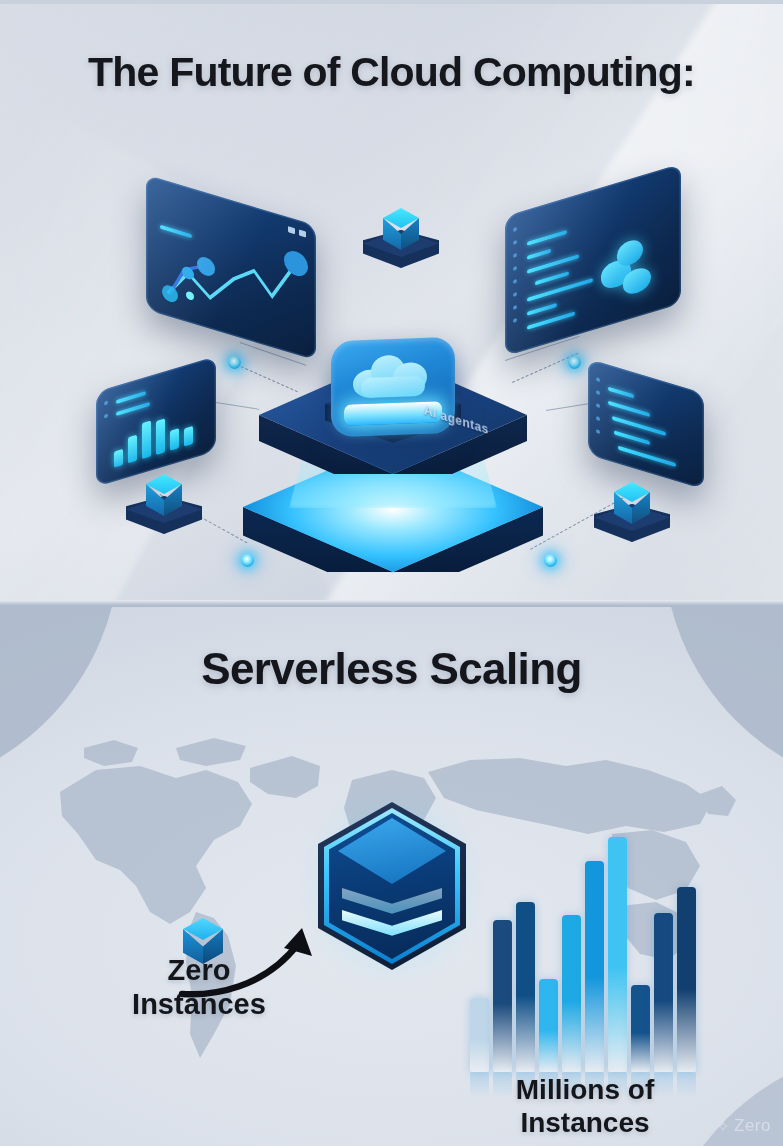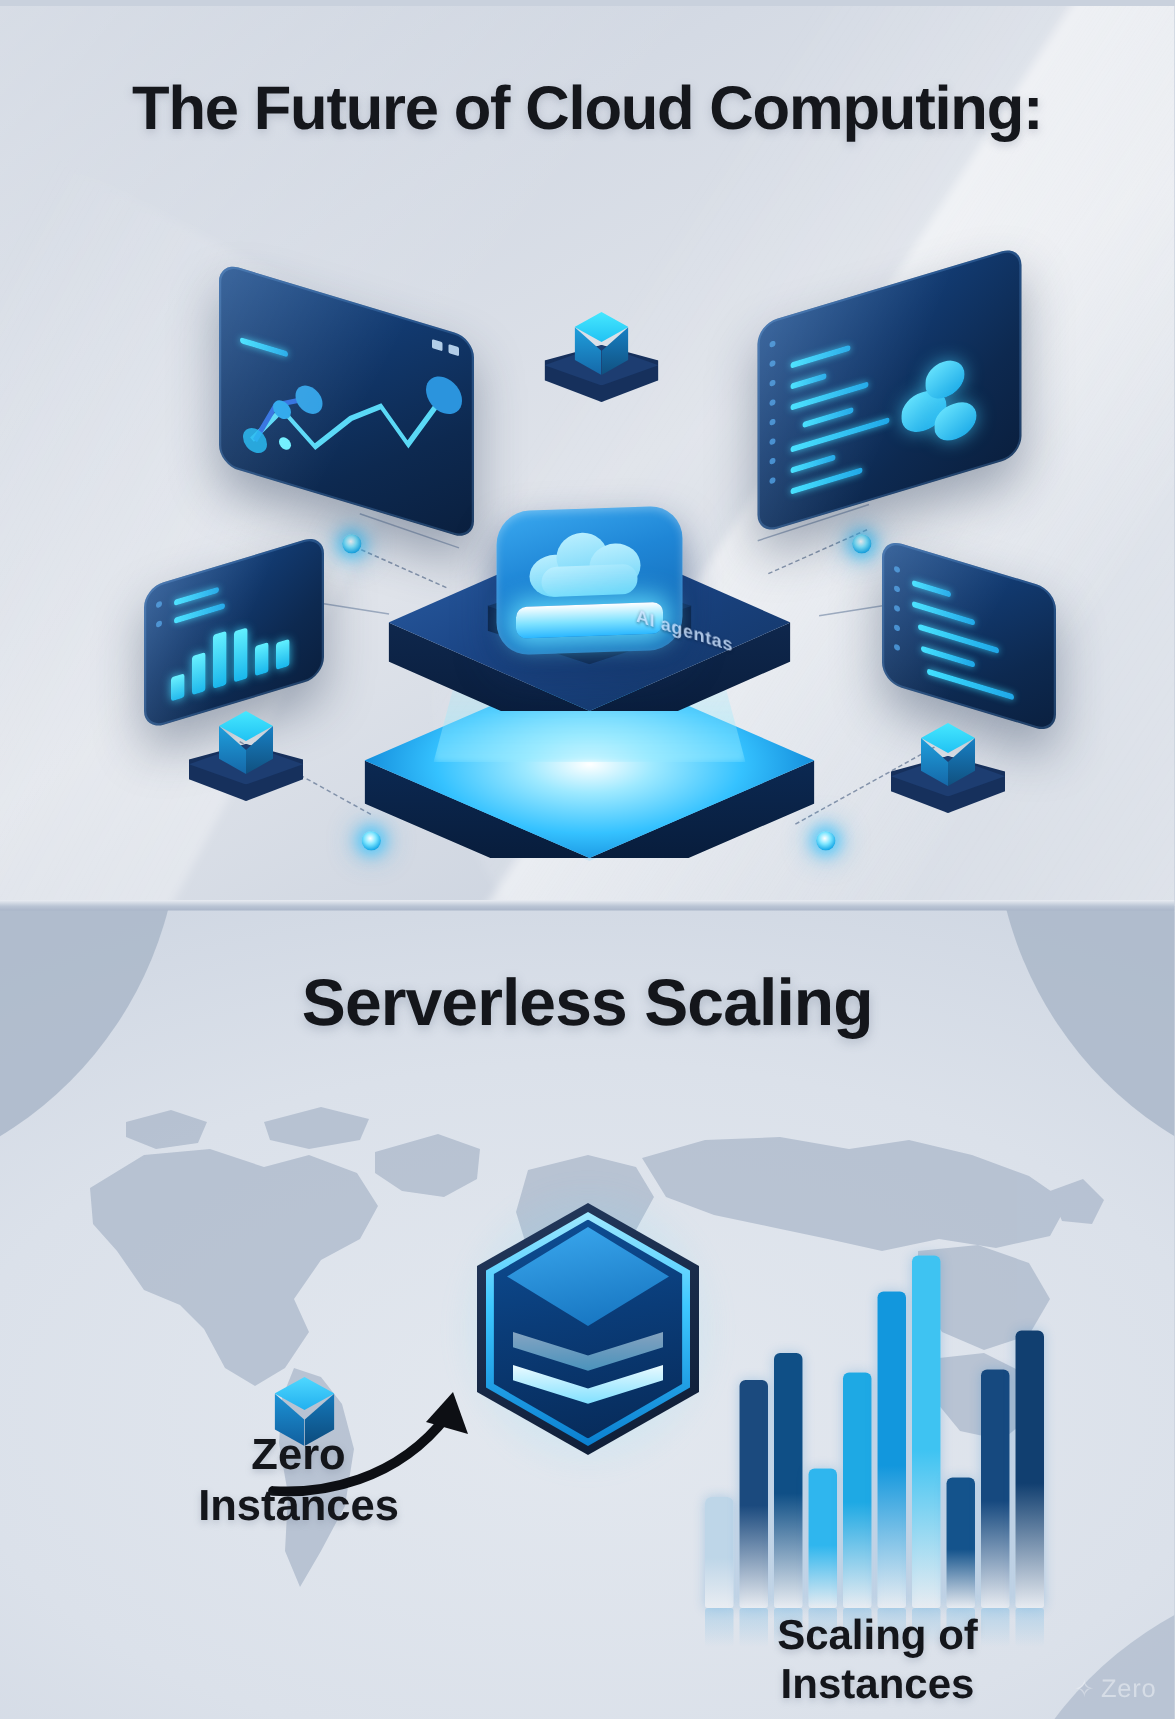--- a/index.html
+++ b/index.html
@@ -559,21 +559,21 @@
         <div class="bar" style="left: 69px; height: 93px; background: linear-gradient(rgb(47, 182, 238) 0%, rgb(47, 182, 238) 55%, rgba(255, 255, 255, 0.32) 100%); box-shadow: rgba(40, 130, 200, 0.28) 0px 0px 8px;"></div>
         <div class="bar" style="left: 92px; height: 157px; background: linear-gradient(rgb(30, 169, 228) 0%, rgb(30, 169, 228) 55%, rgba(255, 255, 255, 0.32) 100%); box-shadow: rgba(40, 130, 200, 0.28) 0px 0px 8px;"></div>
         <div class="bar" style="left: 115px; height: 211px; background: linear-gradient(rgb(18, 151, 221) 0%, rgb(18, 151, 221) 55%, rgba(255, 255, 255, 0.32) 100%); box-shadow: rgba(40, 130, 200, 0.28) 0px 0px 8px;"></div>
         <div class="bar" style="left: 138px; height: 235px; background: linear-gradient(rgb(62, 195, 242) 0%, rgb(62, 195, 242) 55%, rgba(255, 255, 255, 0.32) 100%); box-shadow: rgba(40, 130, 200, 0.28) 0px 0px 8px;"></div>
         <div class="bar" style="left: 161px; height: 87px; background: linear-gradient(rgb(20, 83, 140) 0%, rgb(20, 83, 140) 55%, rgba(255, 255, 255, 0.32) 100%); box-shadow: rgba(40, 130, 200, 0.28) 0px 0px 8px;"></div>
         <div class="bar" style="left: 184px; height: 159px; background: linear-gradient(rgb(22, 73, 127) 0%, rgb(22, 73, 127) 55%, rgba(255, 255, 255, 0.32) 100%); box-shadow: rgba(40, 130, 200, 0.28) 0px 0px 8px;"></div>
         <div class="bar" style="left: 207px; height: 185px; background: linear-gradient(rgb(17, 63, 112) 0%, rgb(17, 63, 112) 55%, rgba(255, 255, 255, 0.32) 100%); box-shadow: rgba(40, 130, 200, 0.28) 0px 0px 8px;"></div>
       </div>
 
     <div class="millions">
-      <div>Scaling of</div>
+      <div>Millions of</div>
       <div>Instances</div>
     </div>
   </div>
 
   <div class="watermark">
     <span class="wm-glyph">✧</span>
     <span>Zero</span>
   </div>
 
 </div>

